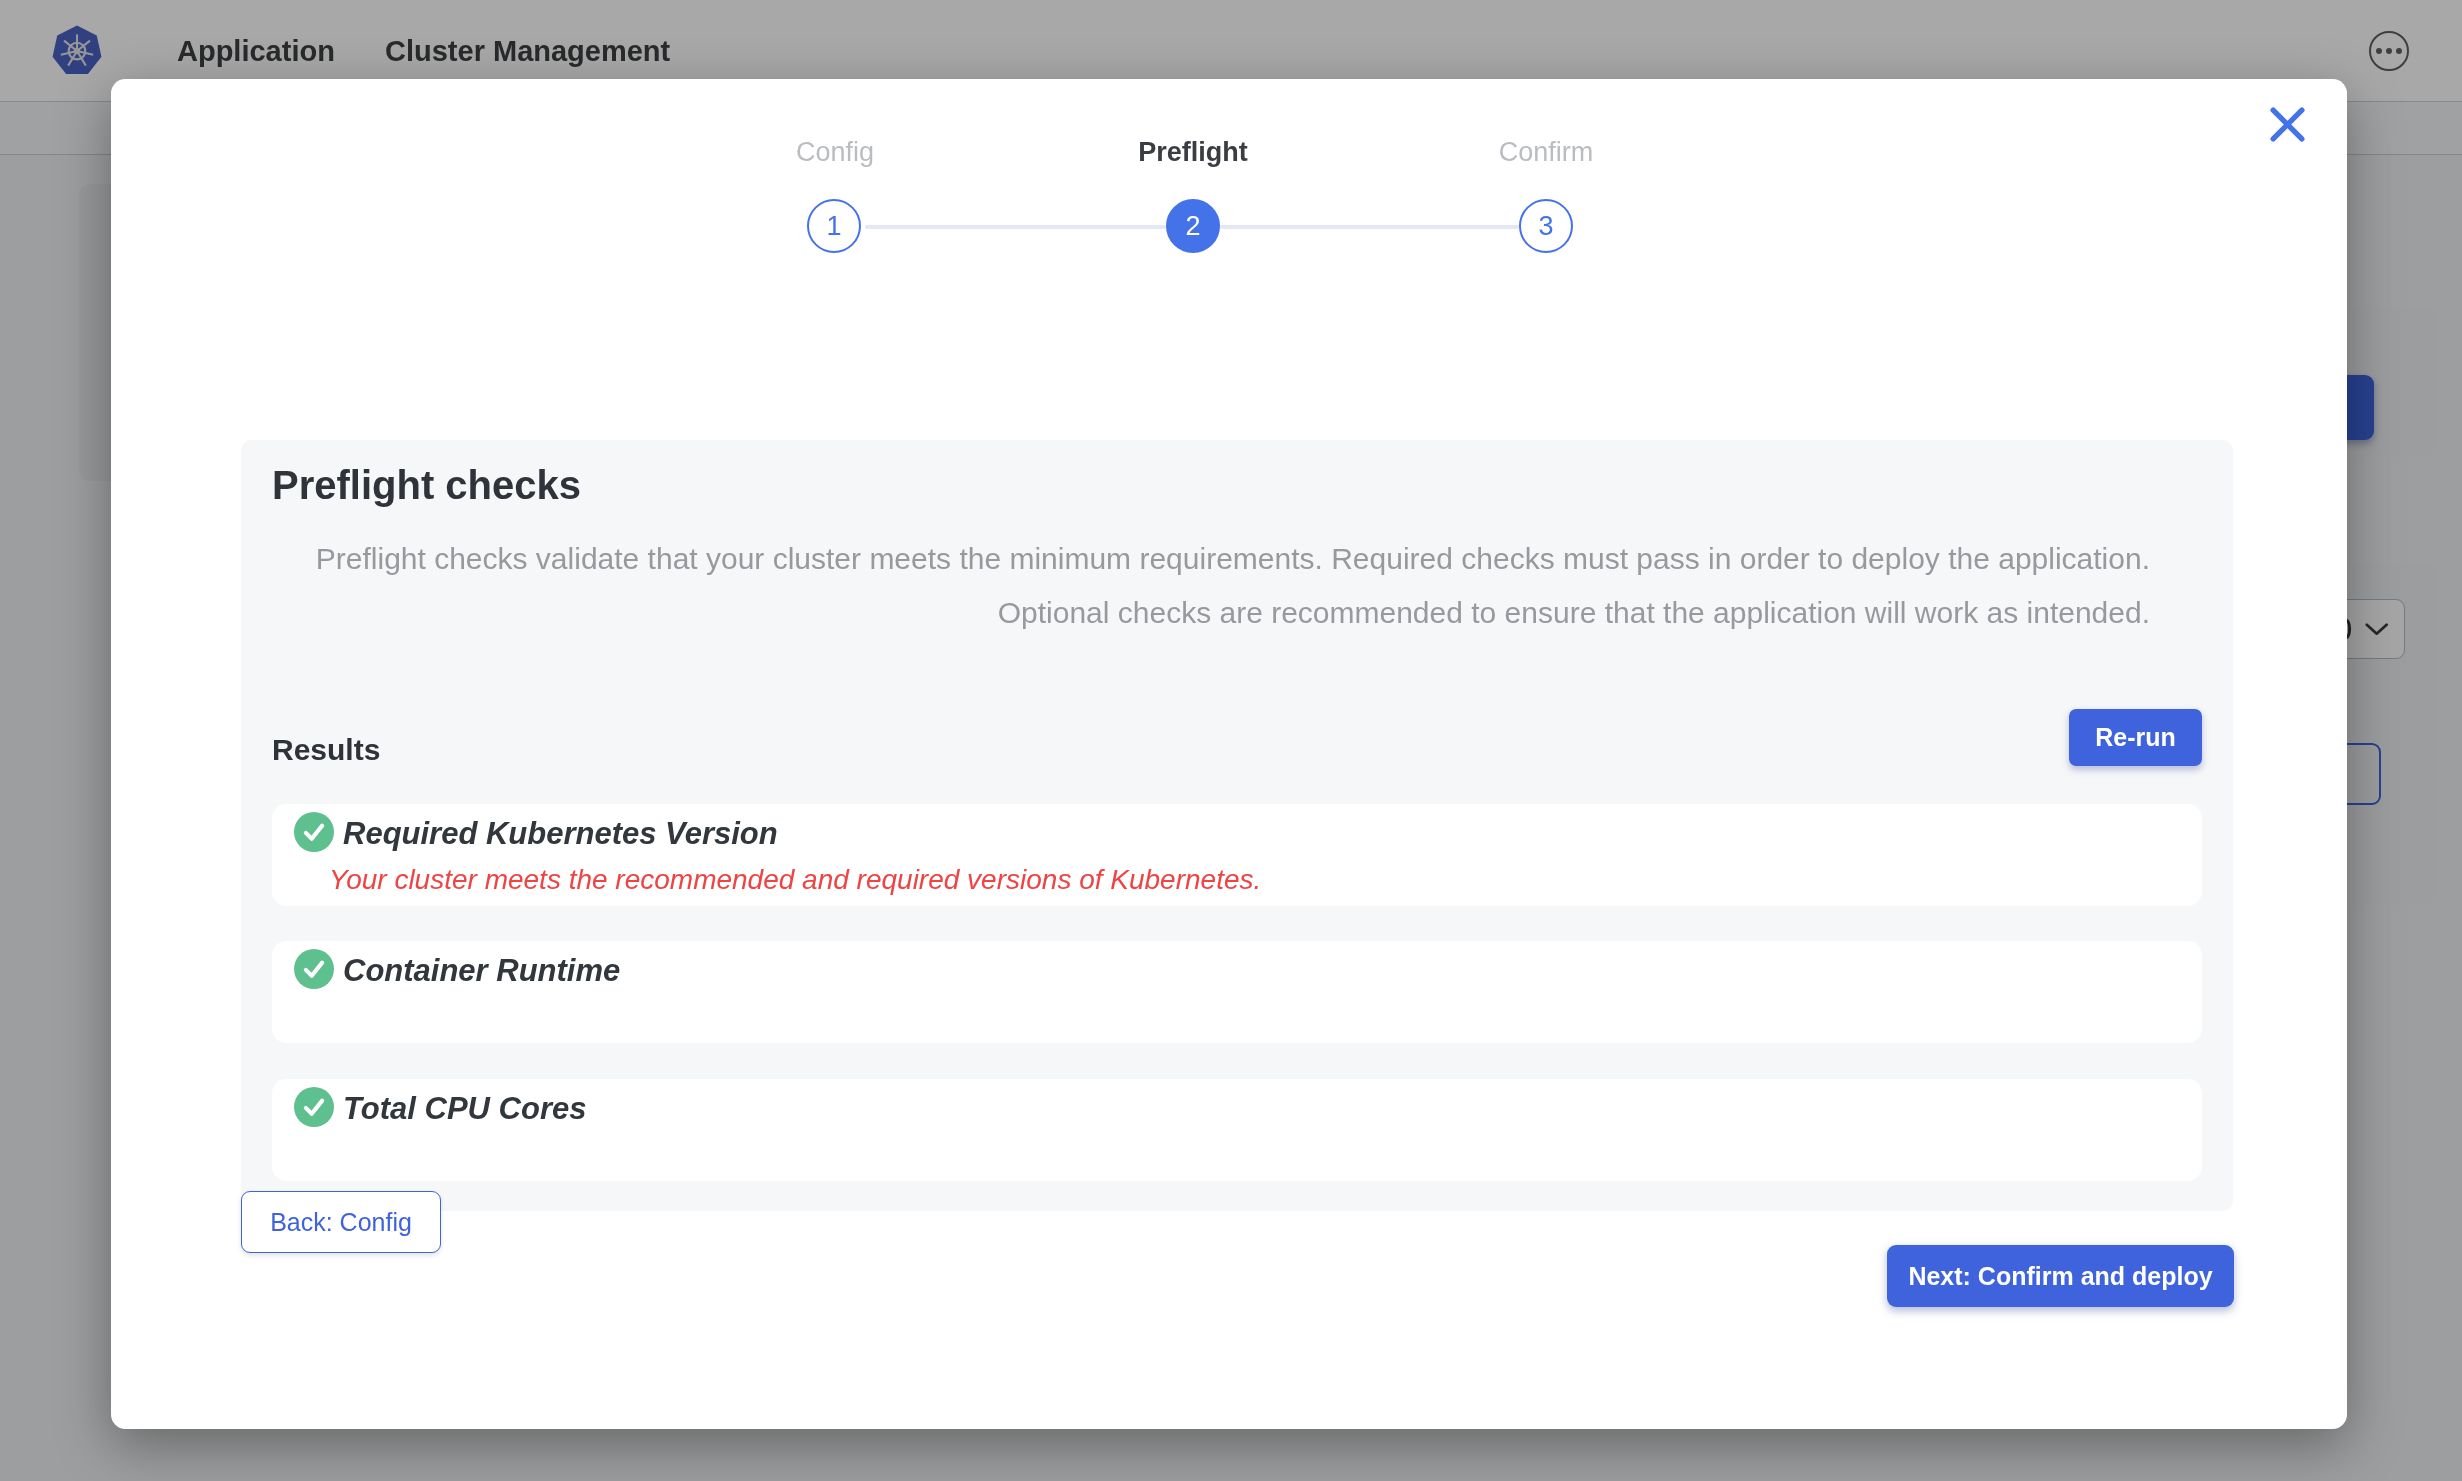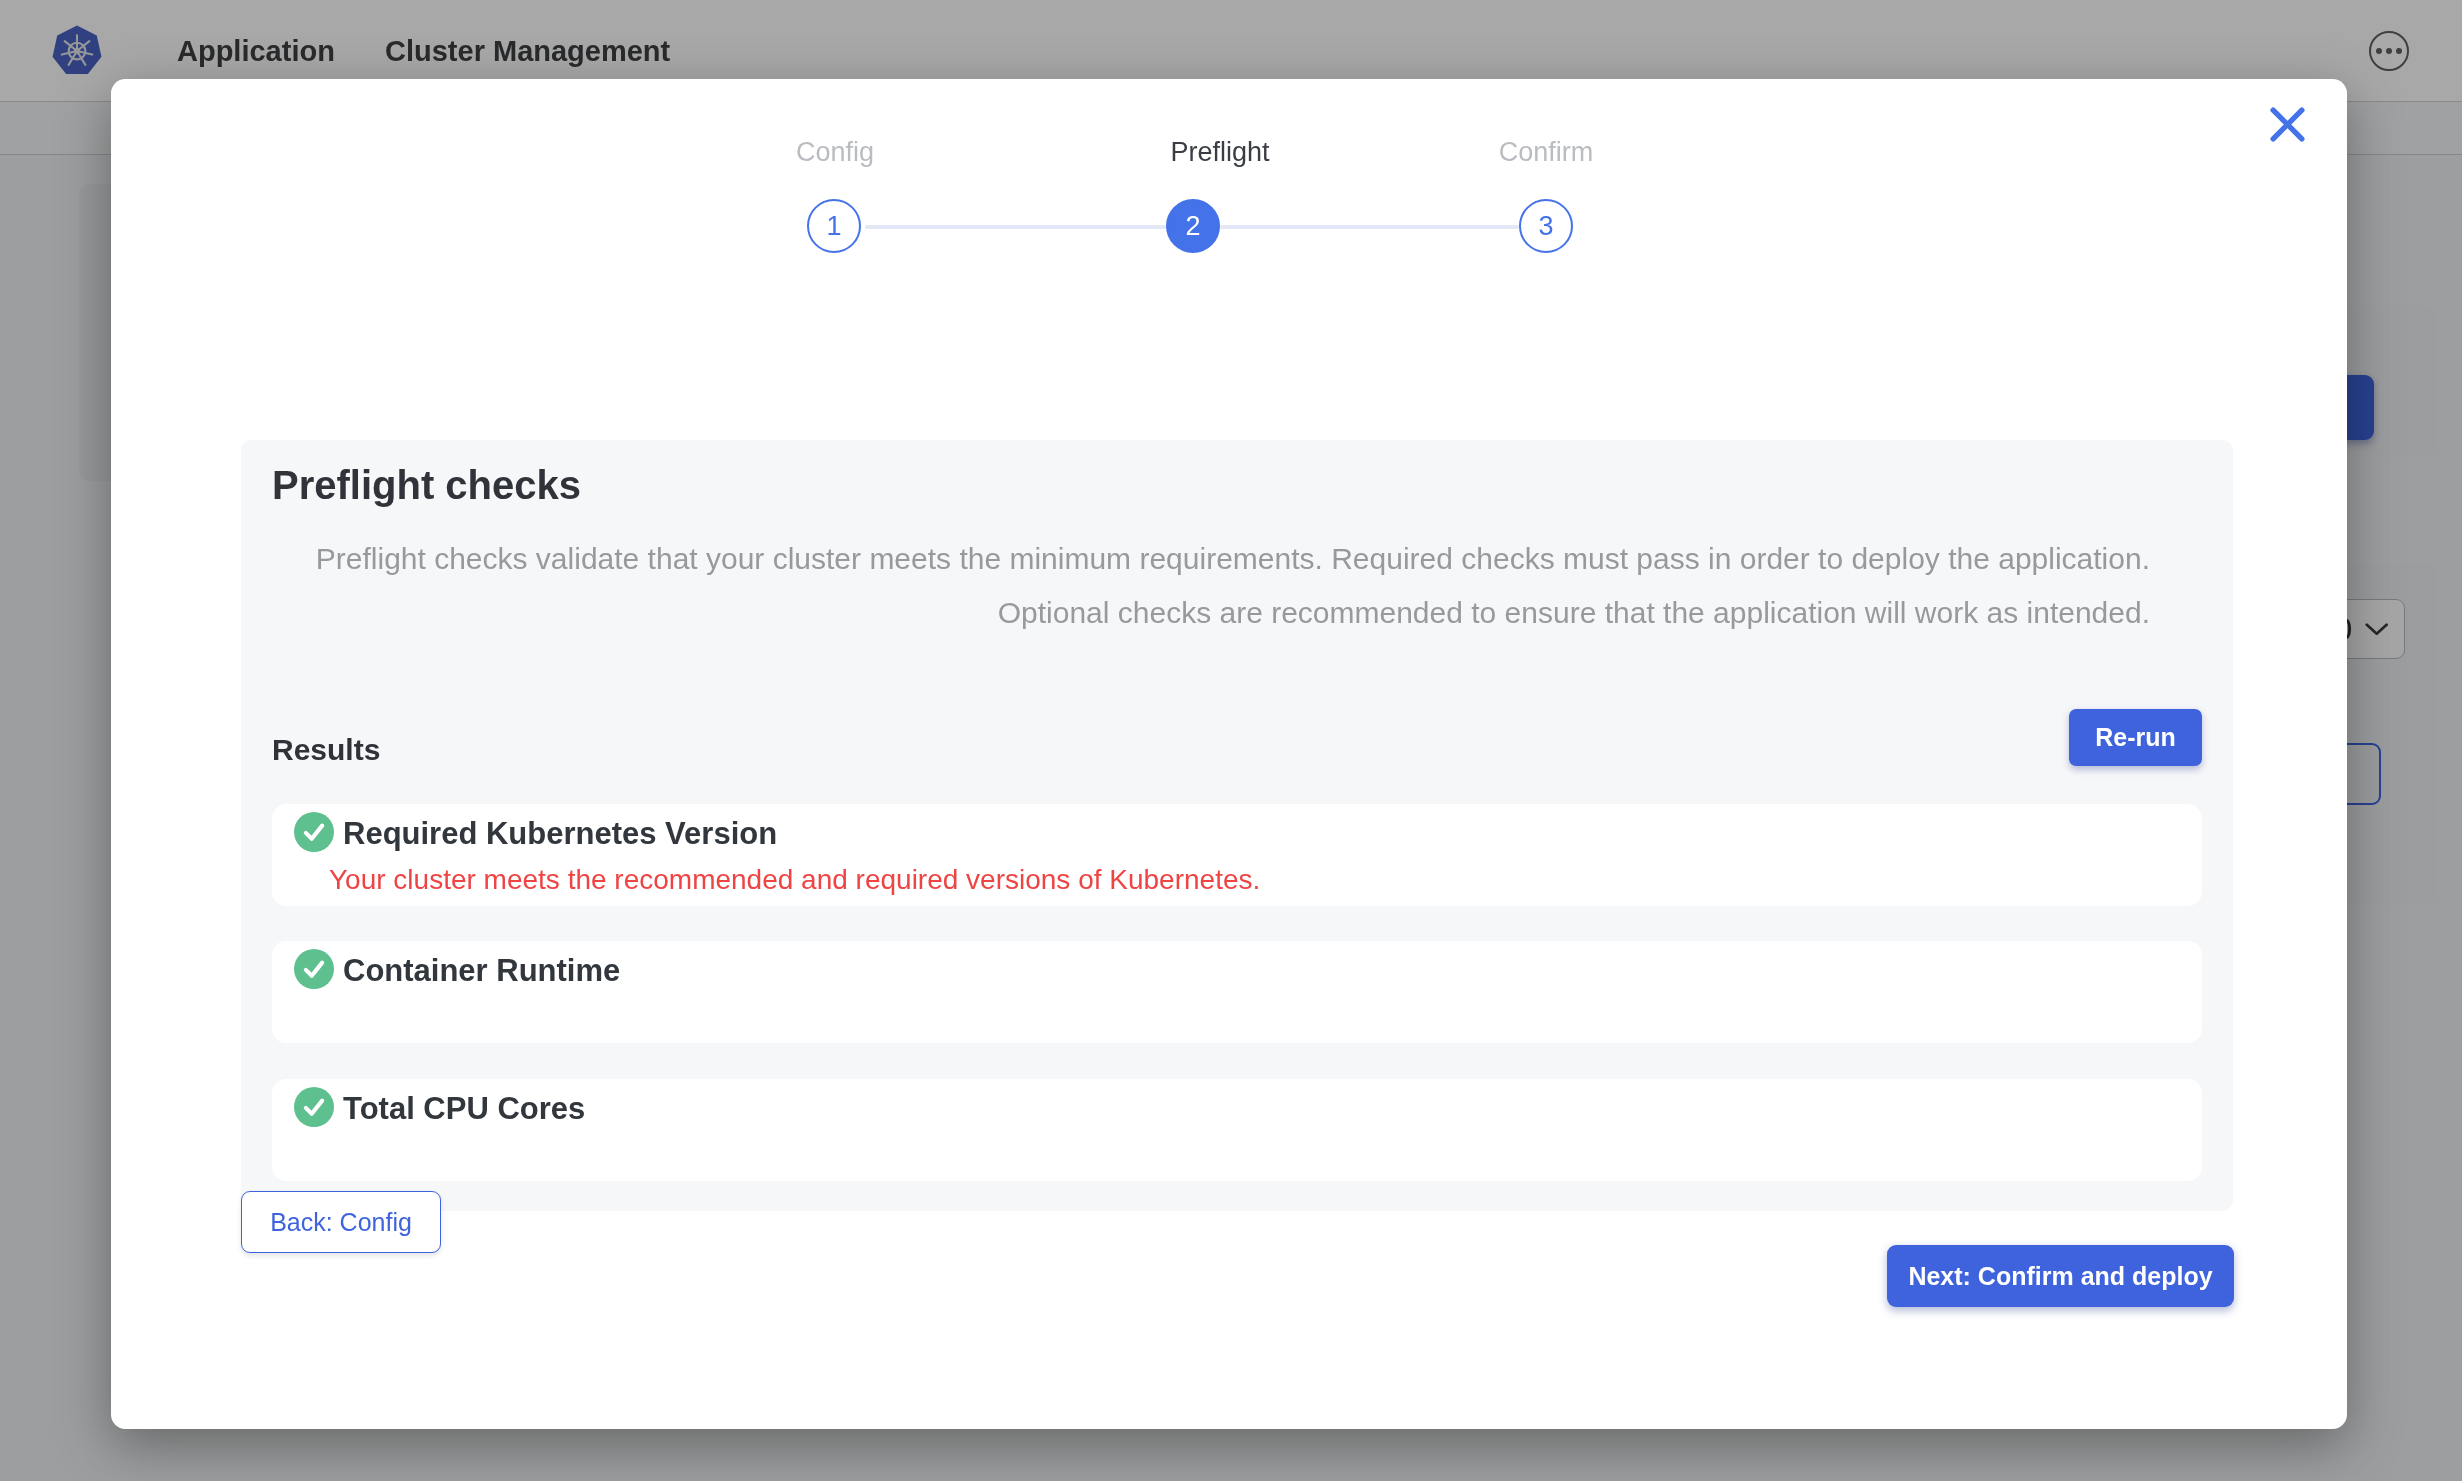--- a/index.html
+++ b/index.html
@@ -103,21 +103,21 @@
   .results-label { position:absolute; left:31px; top:293px; font-size:30px; font-weight:bold; color:#2f3338; }
   .rerun-btn {
     position:absolute; right:31px; top:269px; width:133px; height:57px;
     background:var(--accent); border:none; border-radius:7.2px;
     color:#fff; font-size:25px; font-weight:bold; cursor:pointer;
     box-shadow:0 3.6px 7.2px rgba(40,60,140,.30);
     font-family:inherit;
   }
   .check-card {
     position:absolute; left:31px; width:1930px; height:102px;
-    background:#ffffff; border-radius:14.4px;
+    background:#ffffff; border-radius:14.4px;font-style:italic;
   }
   .check-card .check-icon { position:absolute; left:21.6px; top:8px; width:40px; height:40px; }
   .check-title { position:absolute; left:71px; top:11.7px; font-size:31px; font-weight:bold; color:#32373d; }
   .check-desc  { position:absolute; left:57px; top:60px; font-size:28px; color:#ef4444; }
 
   .back-btn {
     position:absolute; left:130px; top:1112px; width:200px; height:62px;
     background:#ffffff; border:1.8px solid var(--accent); border-radius:9px;
     color:var(--accent); font-size:25px; font-weight:normal; cursor:pointer;
     box-shadow:0 2.7px 5.4px rgba(0,0,0,.10);
@@ -185,21 +185,21 @@
 
 <div class="modal">
 
   <svg class="close-btn" viewBox="0 0 48 48">
     <line x1="8" y1="8" x2="40" y2="40" stroke="var(--accent-light)" stroke-width="6" stroke-linecap="round"></line>
     <line x1="40" y1="8" x2="8" y2="40" stroke="var(--accent-light)" stroke-width="6" stroke-linecap="round"></line>
   </svg>
 
   <div>
     <div class="step-label done" style="left:589px;">Config</div>
-    <div class="step-label active" style="left:974px;">Preflight</div>
+    <div class="step-label active" style="left:947px;font-weight:bold;">Preflight</div>
     <div class="step-label upcoming" style="left:1300px;">Confirm</div>
 
     <div class="step-line" style="left:754px;  width:301px;"></div>
     <div class="step-line" style="left:1109px; width:299px;"></div>
 
     <div class="step-circle done" style="left:696px;">1</div>
     <div class="step-circle active" style="left:1055px;">2</div>
     <div class="step-circle upcoming" style="left:1408px;">3</div>
   </div>
 

